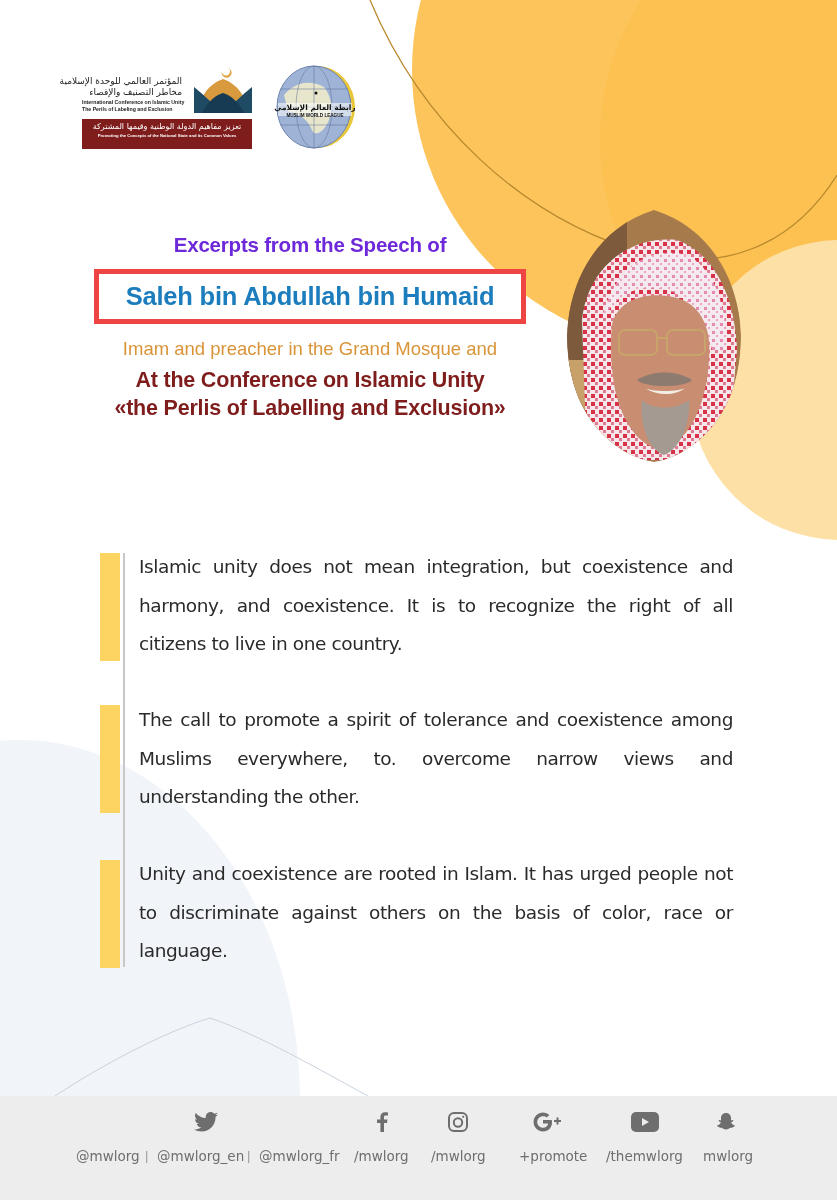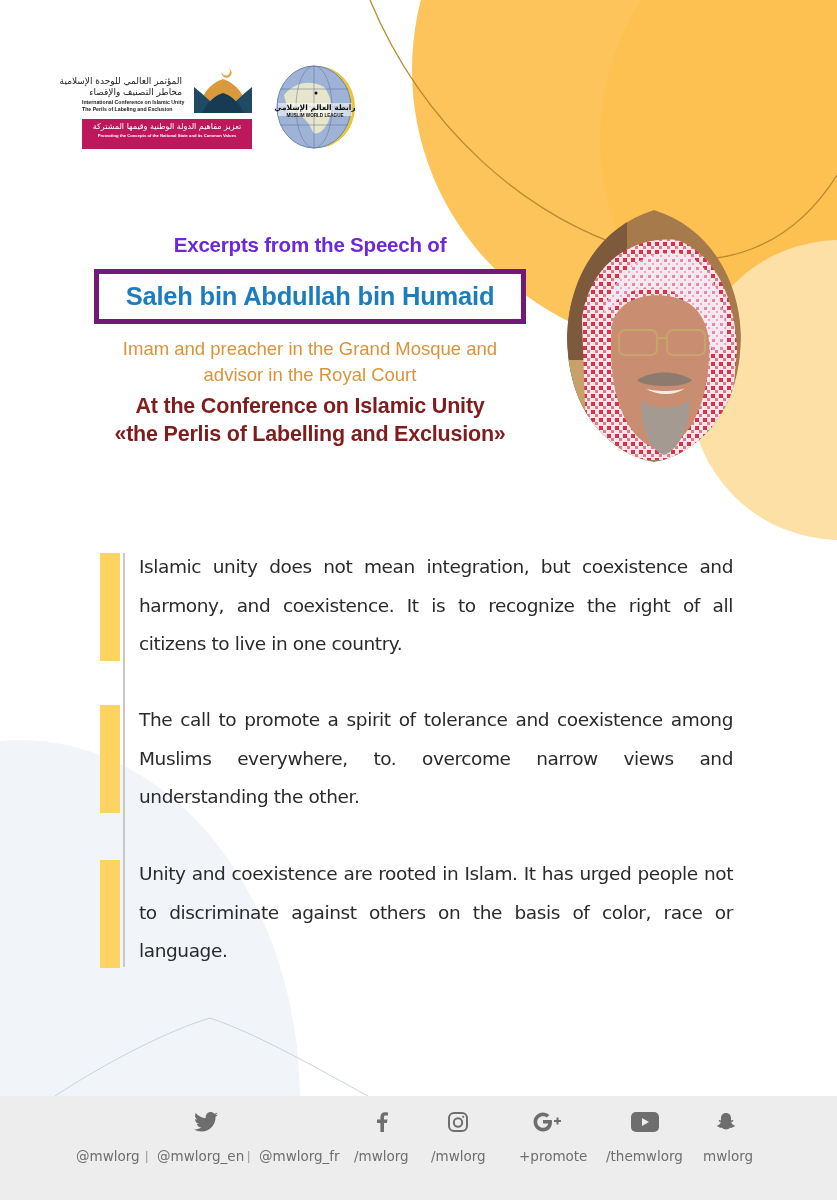--- a/index.html
+++ b/index.html
@@ -15,29 +15,29 @@
 
   .logos { position: absolute; top: 65px; left: 80px; z-index: 2; display: flex; align-items: flex-start; gap: 22px; }
   .conf-logo { width: 172px; height: 84px; position: relative; }
   .conf-logo .ar1, .conf-logo .ar2 { position: absolute; right: 70px; font-size: 9px; color: #222; font-family: "DejaVu Sans", sans-serif; direction: rtl; white-space: nowrap; }
   .conf-logo .ar1 { top: 11px; }
   .conf-logo .ar2 { top: 22px; }
   .conf-logo .en1, .conf-logo .en2 { position: absolute; left: 2px; font-size: 5.2px; color: #222; font-weight: bold; white-space: nowrap; }
   .conf-logo .en1 { top: 34px; }
   .conf-logo .en2 { top: 41px; }
   .conf-logo .mosque { position: absolute; right: 0; top: 0; width: 58px; height: 48px; }
-  .conf-logo .band { position: absolute; left: 2px; right: 0; bottom: 0; height: 30px; background: #be185d; color: #fff; text-align: center; }
+  .conf-logo .band { position: absolute; left: 2px; right: 0; bottom: 0; height: 30px; background: #7f1d1d; color: #fff; text-align: center; }
   .conf-logo .band .ar3 { font-size: 8px; padding-top: 3px; direction: rtl; font-family: "DejaVu Sans", sans-serif; }
   .conf-logo .band .en3 { font-size: 4.2px; font-weight: bold; margin-top: 2px; white-space: nowrap; }
 
   .mwl-logo { width: 82px; height: 84px; position: relative; }
 
   .header-text { position: absolute; left: 70px; width: 480px; top: 210px; text-align: center; z-index: 2; }
   .intro { color: #6d28d9; font-weight: bold; font-size: 20.5px; line-height: 29px; letter-spacing: -0.2px; margin-top: 20px; }
-  .name-box { margin: 10px auto 0; width: 432px; height: 55px; border: 5px solid #701a75; display: flex; align-items: center; justify-content: center; background: #fff; }
+  .name-box { margin: 10px auto 0; width: 432px; height: 55px; border: 5px solid #ef4444; display: flex; align-items: center; justify-content: center; background: #fff; }
   .name { color: #1B7DBD; font-weight: bold; font-size: 25.5px; letter-spacing: -0.2px; }
   .role { color: #D99438; font-size: 18.5px; line-height: 26px; margin-top: 12px; }
   .conference { color: #7f1d1d; font-weight: bold; font-size: 21.5px; line-height: 28px; margin-top: 4px; letter-spacing: -0.2px; }
 
   .portrait { position: absolute; left: 567px; top: 210px; width: 174px; height: 252px; z-index: 3; border-radius: 50% 50% 50% 50% / 50% 50% 50% 50%; overflow: hidden; clip-path: path('M87 0 C150 20 174 80 174 130 C174 200 130 245 87 252 C44 245 0 200 0 130 C0 80 24 20 87 0 Z'); }
 
   .timeline-line { position: absolute; left: 123px; top: 553px; width: 1.5px; height: 414px; background: #C8C8C8; z-index: 2; }
   .quote { position: absolute; left: 100px; width: 660px; z-index: 3; }
   .quote .bar { position: absolute; left: 0; top: 0; width: 20px; background: #FDD361; }
   .quote .text { position: absolute; left: 39px; width: 594px; font-family: "DejaVu Sans", sans-serif; font-size: 18.5px; line-height: 38.5px; color: #2A2A2A; text-align: justify; letter-spacing: -0.4px; }
@@ -102,21 +102,20 @@
 
 <div class="header-text">
   <div class="intro">
     <div>Excerpts from the Speech of</div>
   </div>
   <div class="name-box">
     <div class="name">Saleh bin Abdullah bin Humaid</div>
   </div>
   <div class="role">
     <div>Imam and preacher in the Grand Mosque and</div>
-    <div>advisor in the Royal Court</div>
   </div>
   <div class="conference">
     <div>At the Conference on Islamic Unity</div>
     <div>«the Perlis of Labelling and Exclusion»</div>
   </div>
 </div>
 
 <div class="portrait">
   <svg width="174" height="252" viewBox="0 0 174 252">
     <defs>

